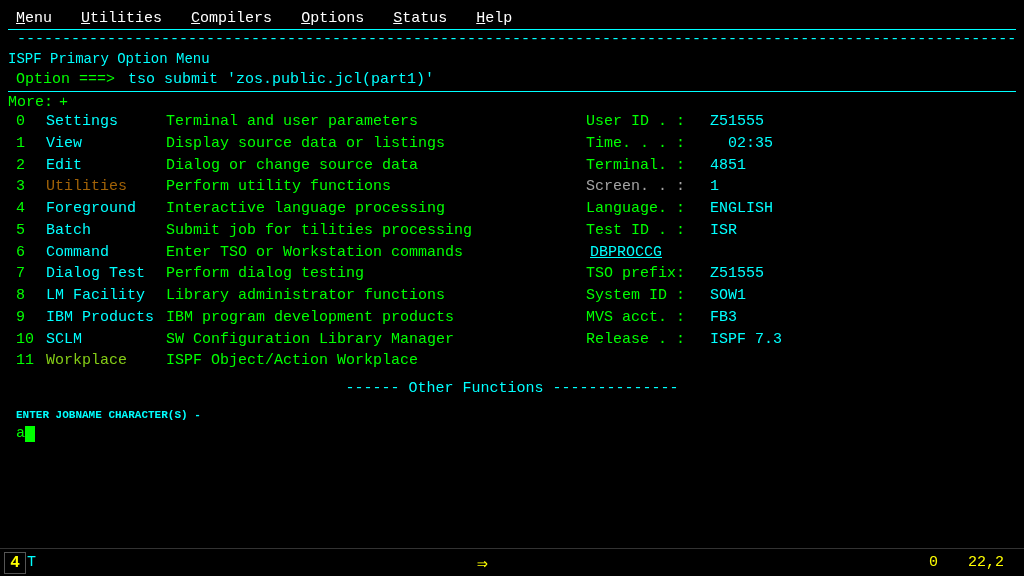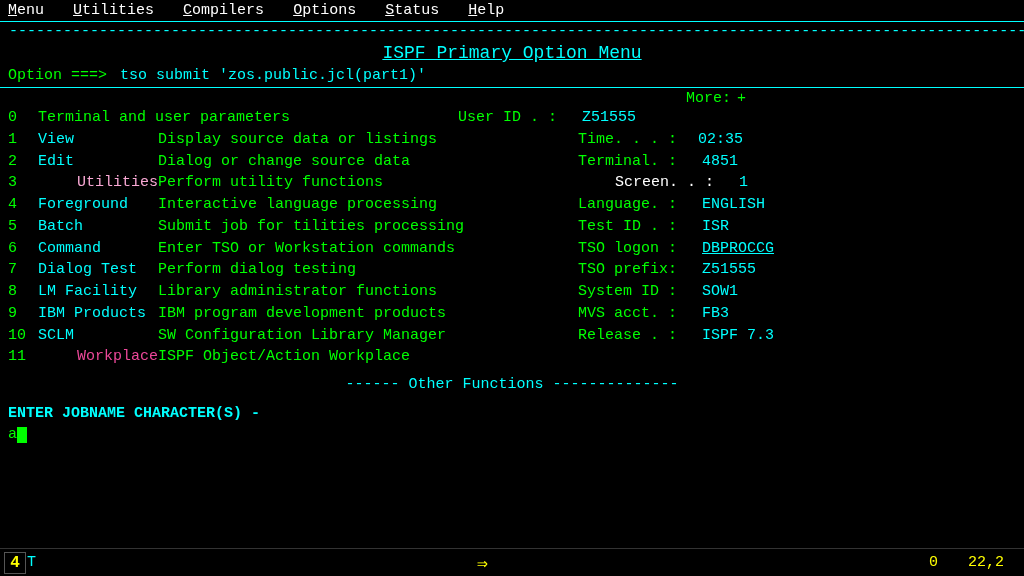--- a/index.html
+++ b/index.html
@@ -14,21 +14,21 @@
       font-size: 15px;
       width: 1024px;
       height: 576px;
       overflow: hidden;
       position: relative;
     }
     .screen {
       width: 1024px;
       height: 576px;
       background: #000000;
-      padding: 0;
+      padding: 8px;
       position: relative;
     }
     .menubar {
       background: #000000;
       color: #ffffff;
       padding: 2px 8px;
       font-size: 15px;
       border-bottom: 1px solid #00ffff;
     }
     .menubar span {
@@ -39,24 +39,23 @@
       text-decoration: underline;
     }
     .divider-line {
       color: #00ffff;
       font-size: 15px;
       padding: 1px 0 1px 0;
       letter-spacing: 0px;
     }
     .title-line {
       color: #00ffff;
-      text-align: center;
-      font-size: 18px;
+      text-align: left;
+      font-size: 14px;
       padding: 2px 0;
-      text-decoration: underline;
     }
     .option-line {
       color: #00ff00;
       font-size: 15px;
       padding: 2px 8px;
     }
     .content-area {
       padding: 0 8px;
     }
     .menu-row {
@@ -88,21 +87,21 @@
       color: #00ffff;
     }
     .other-functions {
       color: #00ffff;
       text-align: center;
       font-size: 15px;
       padding: 8px 0 4px 0;
     }
     .enter-jobname {
       color: #00ffff;
-      font-size: 15px;
+      font-size: 11px;
       padding: 8px 8px 2px 8px;
       font-weight: bold;
     }
     .input-line {
       padding: 2px 8px;
       display: flex;
       align-items: center;
     }
     .cursor-block {
       display: inline-block;
@@ -150,55 +149,56 @@
     <span>ISPF Primary Option Menu</span>
   </div>
 
   <div class="option-line">
     <span style="color:#00ff00;">Option ===&gt;</span>
     <span style="color:#00ffff; margin-left: 4px;">tso submit 'zos.public.jcl(part1)'</span>
   </div>
 
   <div style="border-bottom: 1px solid #00ffff; margin: 1px 0;"></div>
 
-  <div style="display:flex; justify-content: flex-end; padding-right: 278px; font-size:15px; padding-top:1px;">
+  <div style="display:flex; padding-right: 278px; font-size:15px; padding-top:1px;">
     <span style="color:#00ff00;">More:</span>
     <span style="color:#00ff00; margin-left:6px;">+</span>
   </div>
 
   <div class="content-area">
 
     <div class="menu-row">
       <span class="num">0</span>
+      <span class="name" style="color:#00ffff;">Settings</span>
       <span class="desc">Terminal and user parameters</span>
       <span class="info-label" style="color:#00ff00;">User ID . :</span>
       <span class="info-value" style="margin-left:4px;">Z51555</span>
     </div>
 
     <div class="menu-row">
       <span class="num">1</span>
       <span class="name" style="color:#00ffff;">View</span>
       <span class="desc">Display source data or listings</span>
       <span class="info-label" style="color:#00ff00;">Time. . . :</span>
-      <span class="info-value" style="margin-left:0;">02:35</span>
+      <span class="info-value" style="margin-left:22px;">02:35</span>
     </div>
 
     <div class="menu-row">
       <span class="num">2</span>
       <span class="name" style="color:#00ffff;">Edit</span>
       <span class="desc">Dialog or change source data</span>
       <span class="info-label" style="color:#00ff00;">Terminal. :</span>
       <span class="info-value" style="margin-left:4px;">4851</span>
     </div>
 
     <div class="menu-row">
       <span class="num">3</span>
-      <span class="name" style="color:#f9a8d4;text-align:right;">Utilities</span>
+      <span class="name" style="color:#a16207;">Utilities</span>
       <span class="desc">Perform utility functions</span>
-      <span class="info-label" style="color:#ffffff;margin-left:37px;">Screen. . :</span>
+      <span class="info-label" style="color:#a3a3a3;">Screen. . :</span>
       <span class="info-value" style="margin-left:4px;">1</span>
     </div>
 
     <div class="menu-row">
       <span class="num">4</span>
       <span class="name" style="color:#00ffff;">Foreground</span>
       <span class="desc">Interactive language processing</span>
       <span class="info-label" style="color:#00ff00;">Language. :</span>
       <span class="info-value" style="margin-left:4px;">ENGLISH</span>
     </div>
@@ -208,21 +208,20 @@
       <span class="name" style="color:#00ffff;">Batch</span>
       <span class="desc">Submit job for tilities processing</span>
       <span class="info-label" style="color:#00ff00;">Test ID . :</span>
       <span class="info-value" style="margin-left:4px;">ISR</span>
     </div>
 
     <div class="menu-row">
       <span class="num">6</span>
       <span class="name" style="color:#00ffff;">Command</span>
       <span class="desc">Enter TSO or Workstation commands</span>
-      <span class="info-label" style="color:#00ff00;">TSO logon :</span>
       <span class="info-value" style="margin-left:4px;text-decoration:underline;">DBPROCCG</span>
     </div>
 
     <div class="menu-row">
       <span class="num">7</span>
       <span class="name" style="color:#00ffff;">Dialog Test</span>
       <span class="desc">Perform dialog testing</span>
       <span class="info-label" style="color:#00ff00;">TSO prefix:</span>
       <span class="info-value" style="margin-left:4px;">Z51555</span>
     </div>
@@ -246,21 +245,21 @@
     <div class="menu-row">
       <span class="num">10</span>
       <span class="name" style="color:#00ffff; width:120px; flex-shrink:0;">SCLM</span>
       <span class="desc">SW Configuration Library Manager</span>
       <span class="info-label" style="color:#00ff00;">Release . :</span>
       <span class="info-value" style="margin-left:4px;">ISPF 7.3</span>
     </div>
 
     <div class="menu-row">
       <span class="num">11</span>
-      <span class="name" style="color:#ec4899; width:120px; flex-shrink:0;text-align:right;">Workplace</span>
+      <span class="name" style="color:#84cc16; width:120px; flex-shrink:0;">Workplace</span>
       <span class="desc">ISPF Object/Action Workplace</span>
     </div>
 
   </div>
 
   <div class="other-functions">
     <span>------ Other Functions --------------</span>
   </div>
 
   <div class="enter-jobname">

